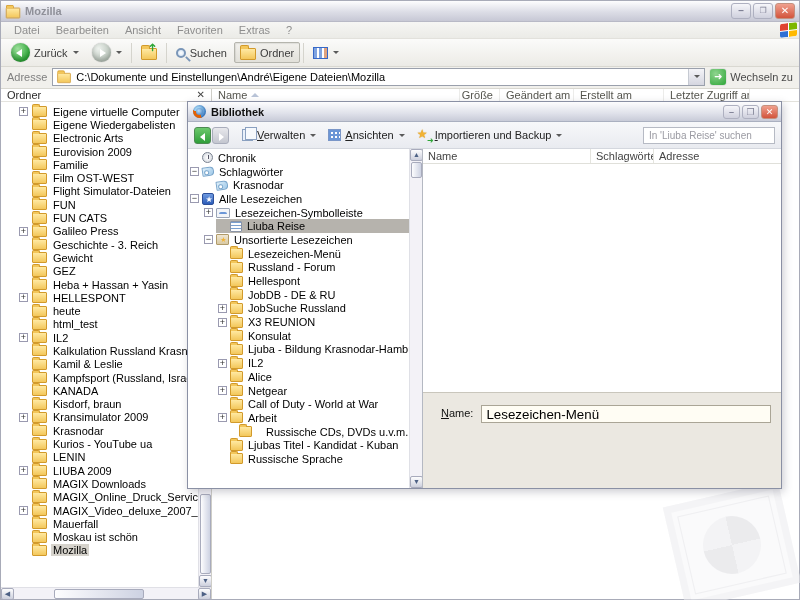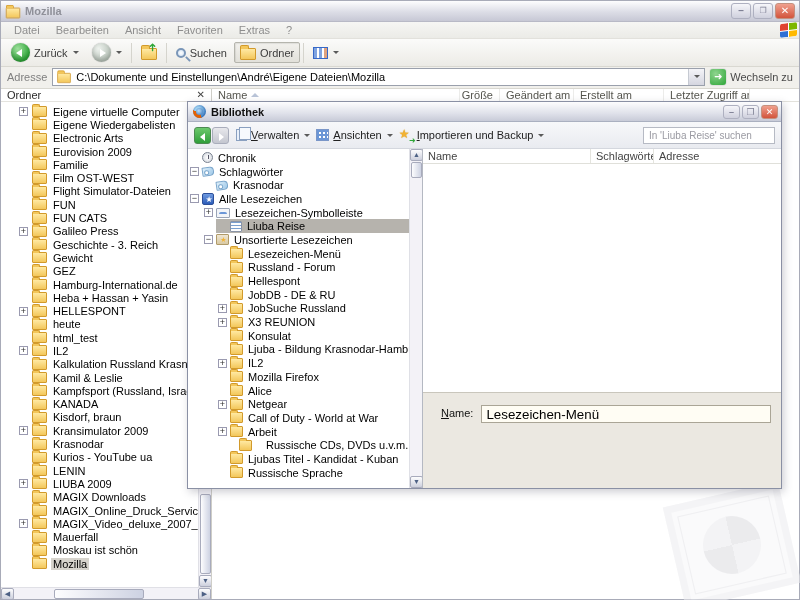--- a/index.html
+++ b/index.html
@@ -114,21 +114,21 @@
      background:#f0f1f4; box-shadow:2px 3px 8px rgba(60,60,80,.25); display:flex; flex-direction:column; }
   .lib-titlebar { height:20px; display:flex; align-items:center; gap:5px; padding:0 3px 0 5px;
      background:linear-gradient(#fdfdfe,#dfe1ea 60%,#c8cbd8); border-bottom:1px solid #aab0c0; }
   .lib-title { font-weight:bold; color:#111; flex:1; }
   .ff-icon { width:13px; height:13px; border-radius:50%; background:radial-gradient(circle at 40% 40%, #9fd0f0 25%, #2a6bb5 75%); position:relative; overflow:hidden; flex:none; }
   .ff-icon::before { content:""; position:absolute; inset:-2px; background:conic-gradient(from 160deg, #e66000 0 120deg, transparent 0); }
   .ff-icon::after { content:""; position:absolute; inset:3px; border-radius:50%; background:radial-gradient(circle at 40% 40%, #bfe0f8, #2a6bb5); }
   .lib .wbtn { width:17px; height:14px; }
   .lib .wbtn::after { line-height:12px; font-size:9px; }
 
-  .lib-toolbar { height:27px; display:flex; align-items:center; padding:0 6px;
+  .lib-toolbar { height:27px; display:flex; align-items:center; gap:6px; padding:0 6px;
      background:linear-gradient(#f7f8fa,#e9ebf0); border-bottom:1px solid #d4d7de; }
   .navpill { display:flex; gap:1px; margin-right:4px; }
   .nsq { width:17px; height:17px; border-radius:3px; border:1px solid #8fa08f; position:relative; }
   .nsq.green { background:linear-gradient(#6cc96c,#2f9e3a); border-color:#4d8a52; }
   .nsq.gray { background:linear-gradient(#e8e8ec,#c3c6cf); border-color:#a9adbb; }
   .nsq::after { content:""; position:absolute; top:5px; width:0; height:0; border-top:4px solid transparent; border-bottom:4px solid transparent; }
   .nsq.green::after { left:5px; border-right:5px solid #fff; }
   .nsq.gray::after { left:6px; border-left:5px solid #fff; }
   .lbtn { display:flex; align-items:center; gap:4px; color:#222; padding:2px 3px; }
   .u1st { display:inline-block; }
@@ -343,25 +343,20 @@
               <span class="lbl">Gewicht</span>
             </div>
 
             <div class="xrow">
               <span class="expander"></span>
               <span class="ticon"></span>
               <span class="lbl">GEZ</span>
             </div>
 
 
-            <div class="xrow">
-              <span class="expander"></span>
-              <span class="ticon"></span>
-              <span class="lbl">Hamburg-International.de</span>
-            </div>
 
             <div class="xrow">
               <span class="expander"></span>
               <span class="ticon"></span>
               <span class="lbl">Heba + Hassan + Yasin</span>
             </div>
 
             <div class="xrow" data-expand="plus">
               <span class="expander"></span>
               <span class="ticon"></span>
@@ -657,25 +652,20 @@
               <span class="ticon"></span>
               <span class="lbl">Ljuba - Bildung Krasnodar-Hamburg</span>
             </div>
 
             <div class="lrow" data-expand="plus" data-icon="folder" style="margin-left: 28px;">
               <span class="expander"></span>
               <span class="ticon"></span>
               <span class="lbl">IL2</span>
             </div>
 
-            <div class="lrow" data-icon="folder" style="margin-left: 28px;">
-              <span class="expander"></span>
-              <span class="ticon"></span>
-              <span class="lbl">Mozilla Firefox</span>
-            </div>
 
             <div class="lrow" data-icon="folder" style="margin-left: 28px;">
               <span class="expander"></span>
               <span class="ticon"></span>
               <span class="lbl">Alice</span>
             </div>
 
             <div class="lrow" data-expand="plus" data-icon="folder" style="margin-left: 28px;">
               <span class="expander"></span>
               <span class="ticon"></span>

